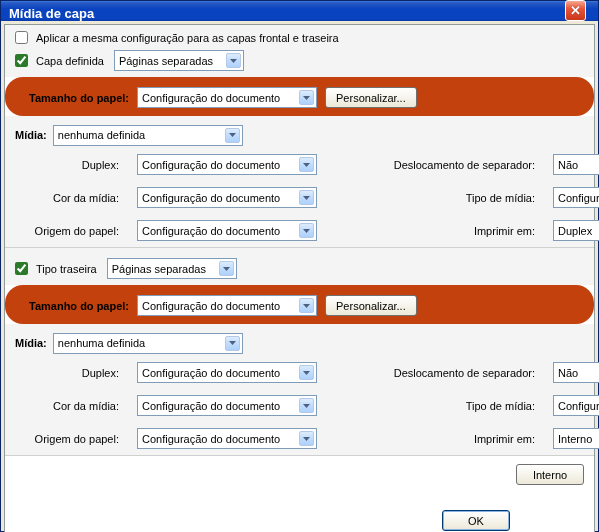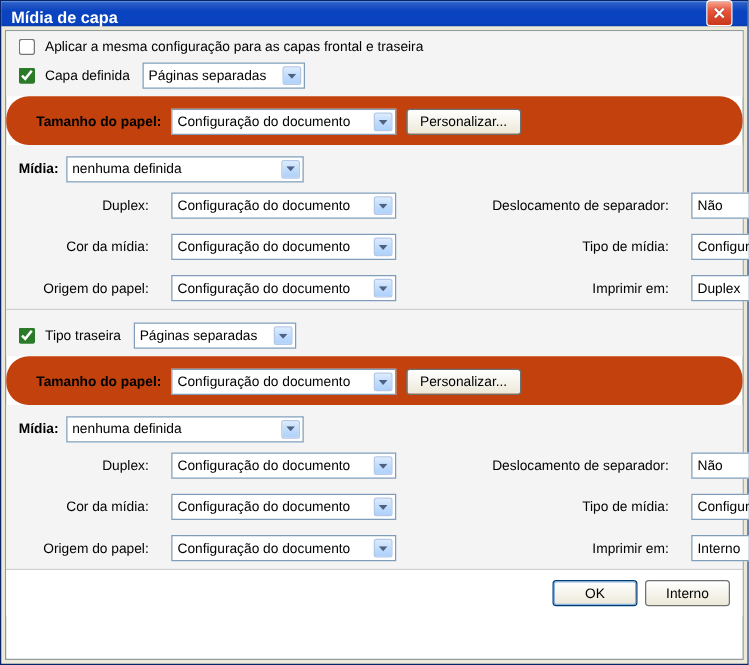--- a/index.html
+++ b/index.html
@@ -98,21 +98,21 @@
     background: linear-gradient(to bottom, #fff 0%, #ECE9D8 100%);
     border: 1px solid #707070;
     border-radius: 3px;
     padding: 0 10px;
     font-size: 11px;
     display: inline-flex;
     align-items: center;
     cursor: pointer;
     text-align: right;
   }
-  .btn.default { border: 1px solid #003C74; box-shadow: inset 0 0 0 1px #88B3E2; }
+  .btn.default { border: 1px solid #003C74; box-shadow: inset 0 0 0 1px #88B3E2; margin-top: 46px; }
   .lbl-right { text-align: right; padding-right: 6px; }
   .lbl-bold { font-weight: bold; }
   .form-grid {
     display: grid;
     grid-template-columns: 110px 190px 40px 150px 90px;
     row-gap: 6px;
     align-items: center;
     gap: 12px;
   }
   .paper-row {

